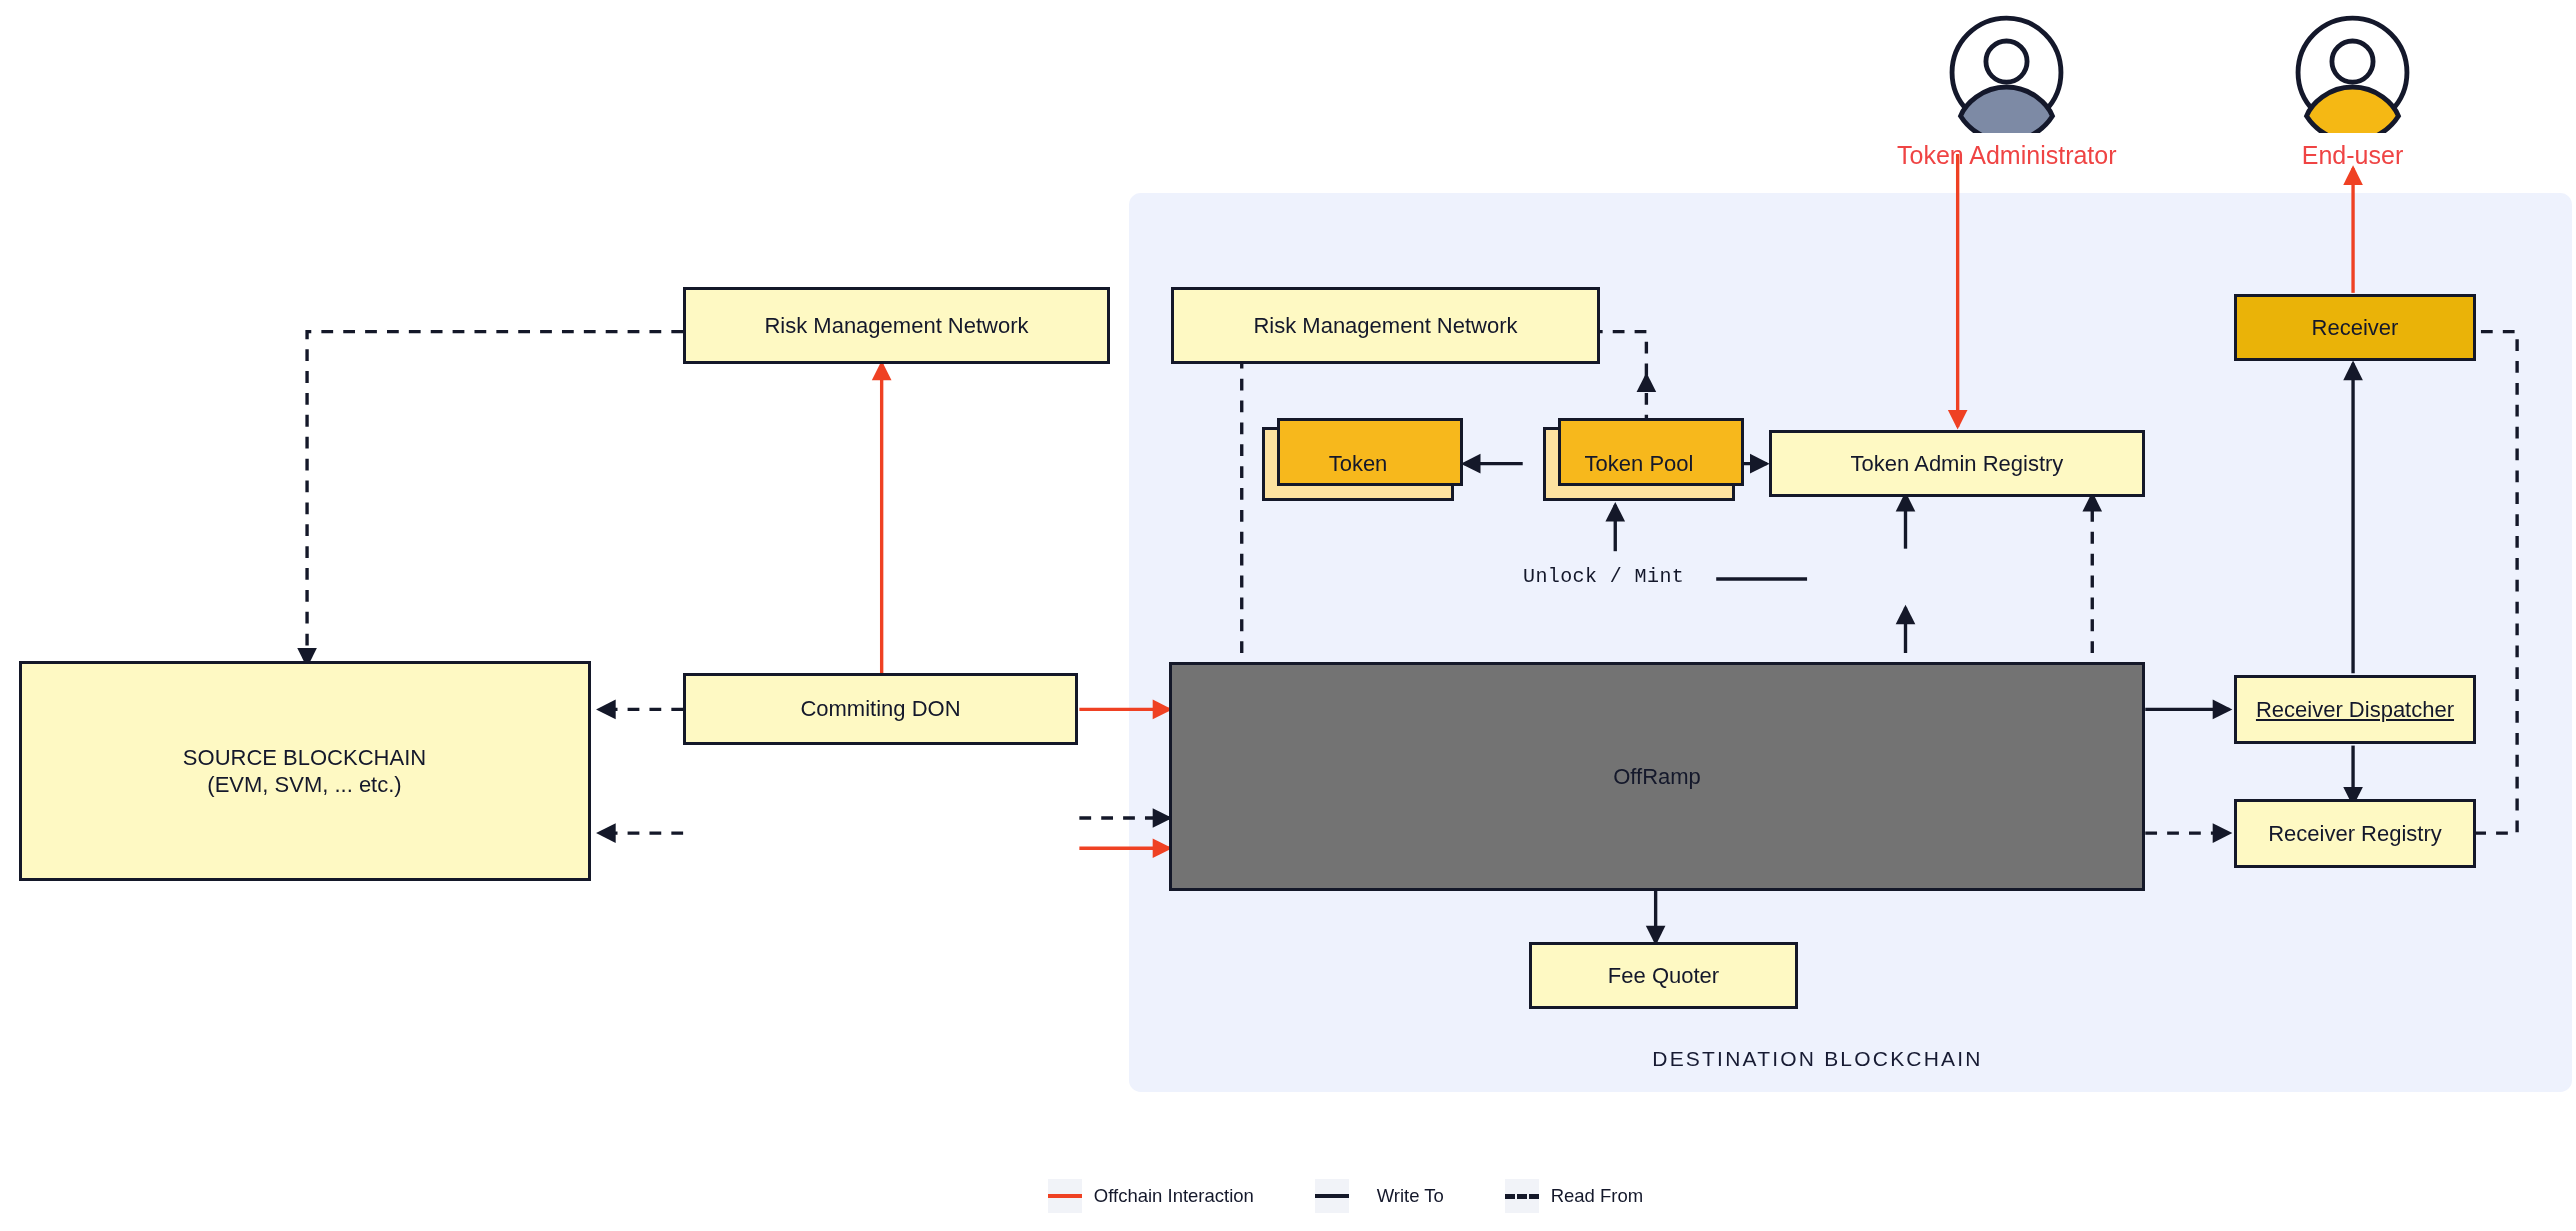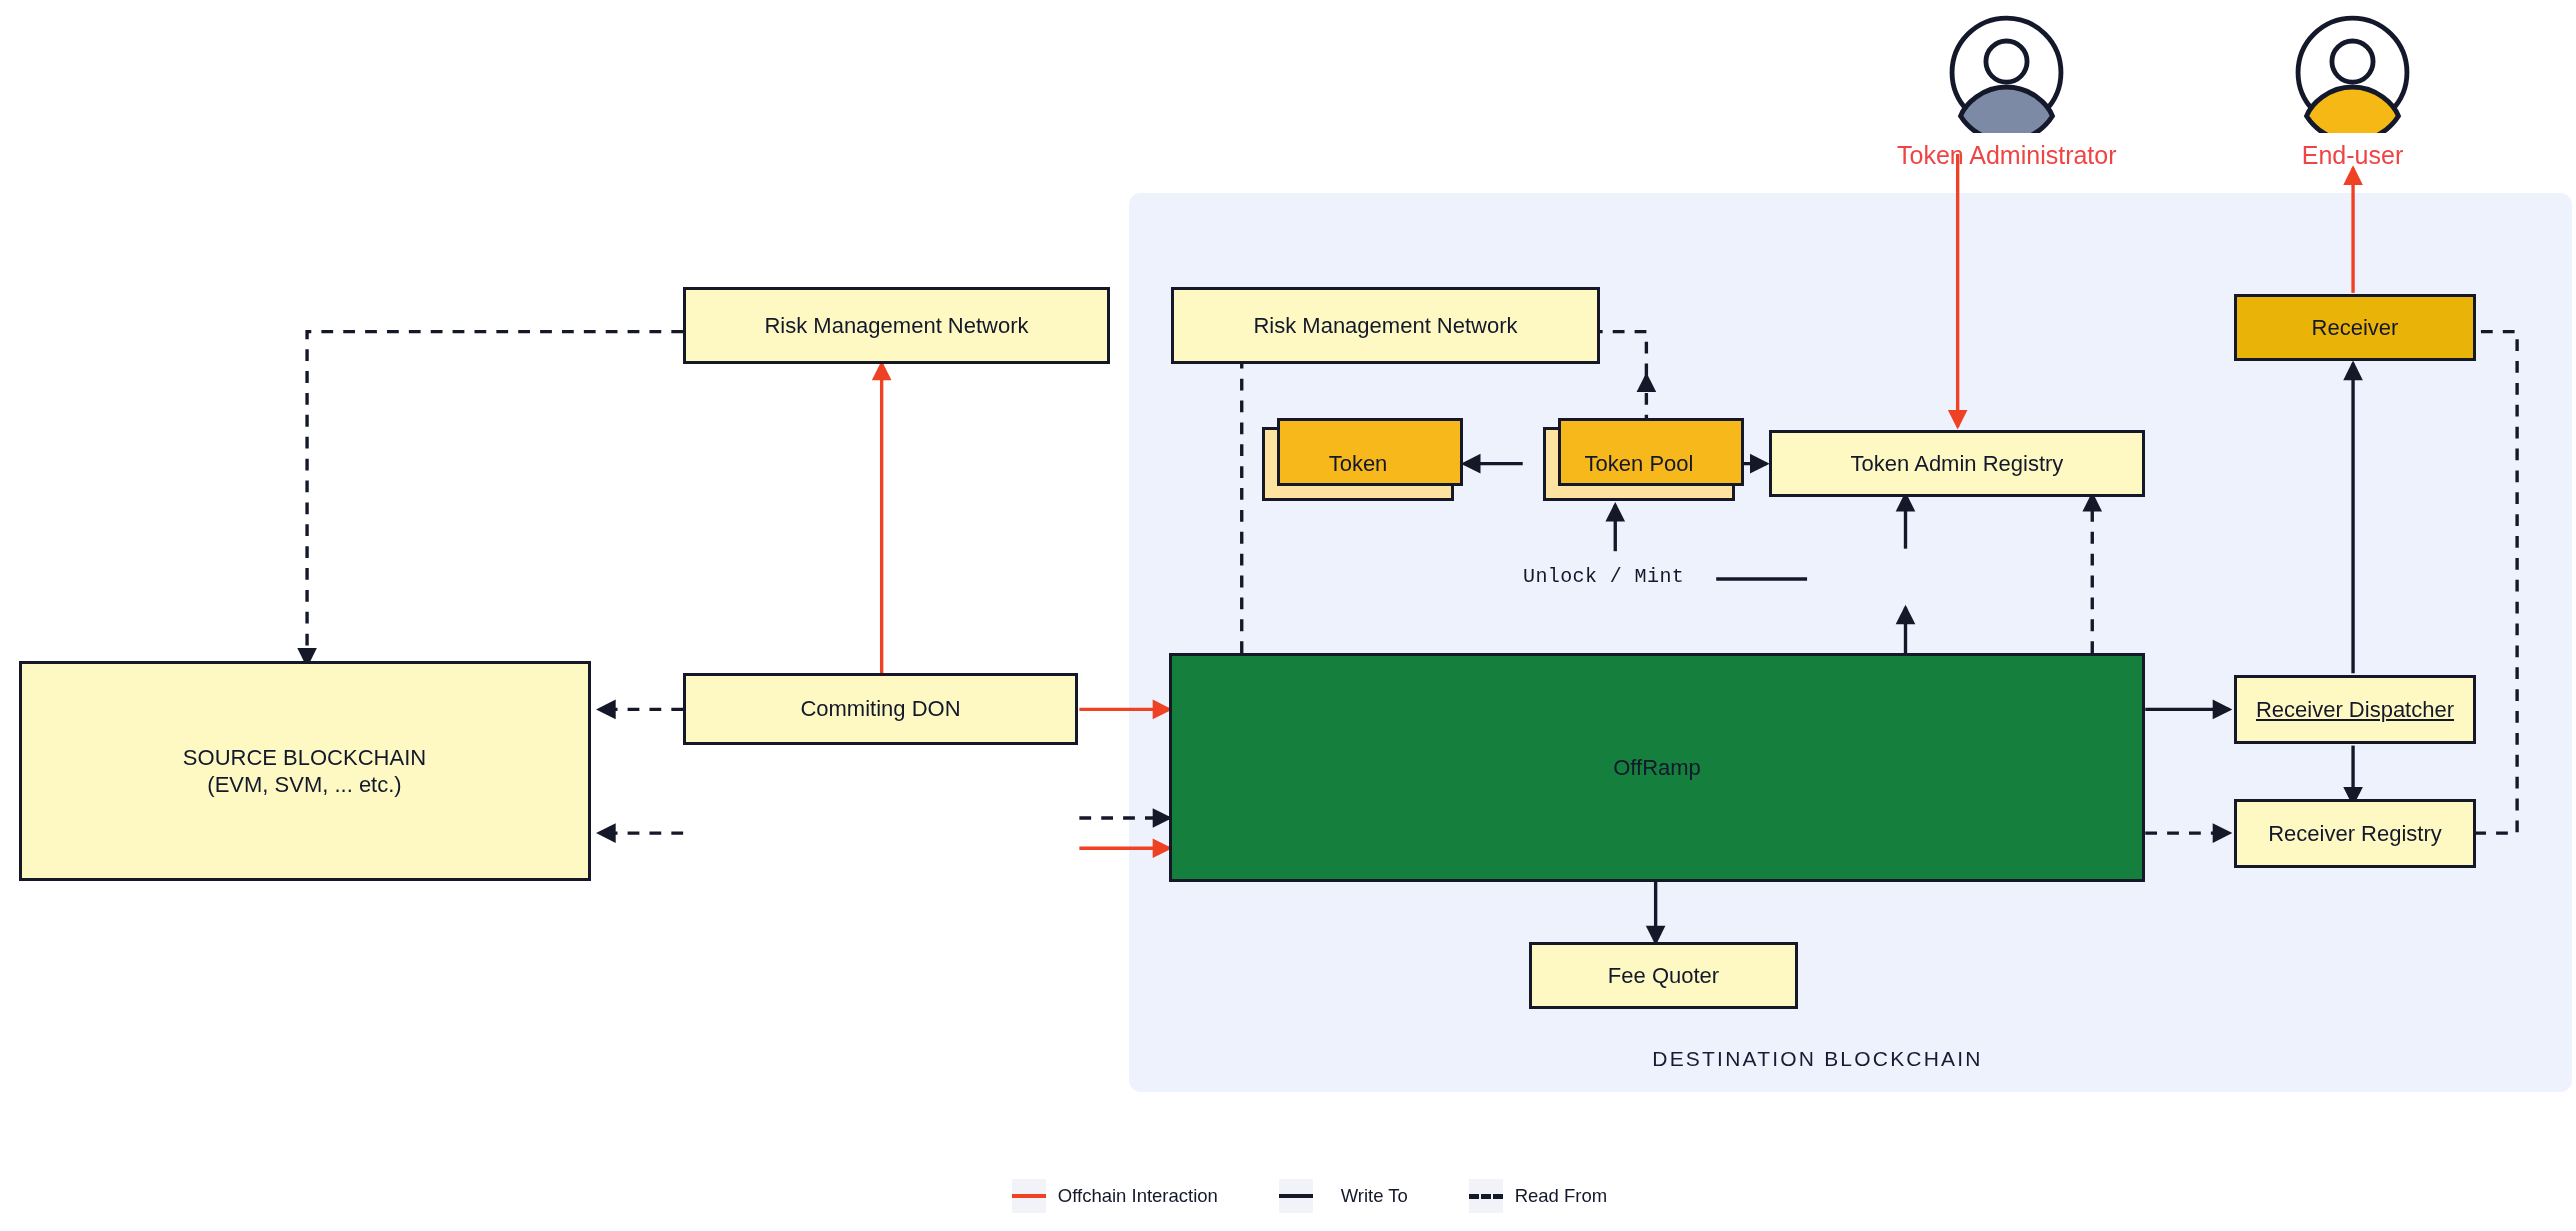--- a/index.html
+++ b/index.html
@@ -12,39 +12,39 @@
   
   .zone{position:absolute;border-radius:11.8px;background:#eef2fd;}
   .zone-label{position:absolute;font-size:21px;letter-spacing:2.2px;color:#171b33;
               text-align:center;white-space:nowrap;}
 
   
   .node{position:absolute;box-sizing:border-box;border:3.4px solid #141829;
         display:flex;align-items:center;justify-content:center;text-align:center;
         font-size:22px;line-height:1.25;color:#14182b;z-index:4;}
   .node.blue{background:#fef9c3;}
-  .node.blue-deep{background:#15803d;}
+  .node.blue-deep{background:#737373;margin-top:9px;}
   .node.yellow{background:#eab308;}
   .node.stack{background:#fde2a0;}
   .node.stack::before{content:"";position:absolute;left:11.8px;top:-11.8px;
       width:100%;height:100%;background:#f7b81c;border:3.4px solid #141829;
       box-sizing:border-box;z-index:-1;}
   .node .lbl{position:relative;z-index:2;padding:0 8.4px;}
 
   
   .freetext{position:absolute;font-size:21px;color:#14182b;white-space:nowrap;z-index:5;}
   .freetext.mono{font-family:"Liberation Mono","DejaVu Sans Mono",monospace;
                  letter-spacing:0.4px;font-size:20px;}
 
   
   .actor{position:absolute;z-index:5;display:flex;flex-direction:column;align-items:center;}
   .actor .caption{margin-top:8.4px;font-size:25px;color:#ef4444;white-space:nowrap;}
 
   
-  .legend{position:absolute;display:flex;align-items:center;z-index:6;}
+  .legend{position:absolute;display:flex;align-items:center;z-index:6;margin-left:36px;}
   .legend-item{display:flex;align-items:center;}
   .swatch{width:34px;height:34px;background:#f1f3f8;position:relative;
           display:flex;align-items:center;justify-content:center;}
   .swatch .ln{width:34px;height:4.2px;}
   .swatch .ln.red{background:#ef4123;}
   .swatch .ln.dark{background:#141829;}
   .swatch .ln.dash{height:0;border-top:5px dashed #141829;}
   .legend-label{margin-left:11.8px;font-size:18.5px;color:#14182b;white-space:nowrap;}
 </style>
 </head>

